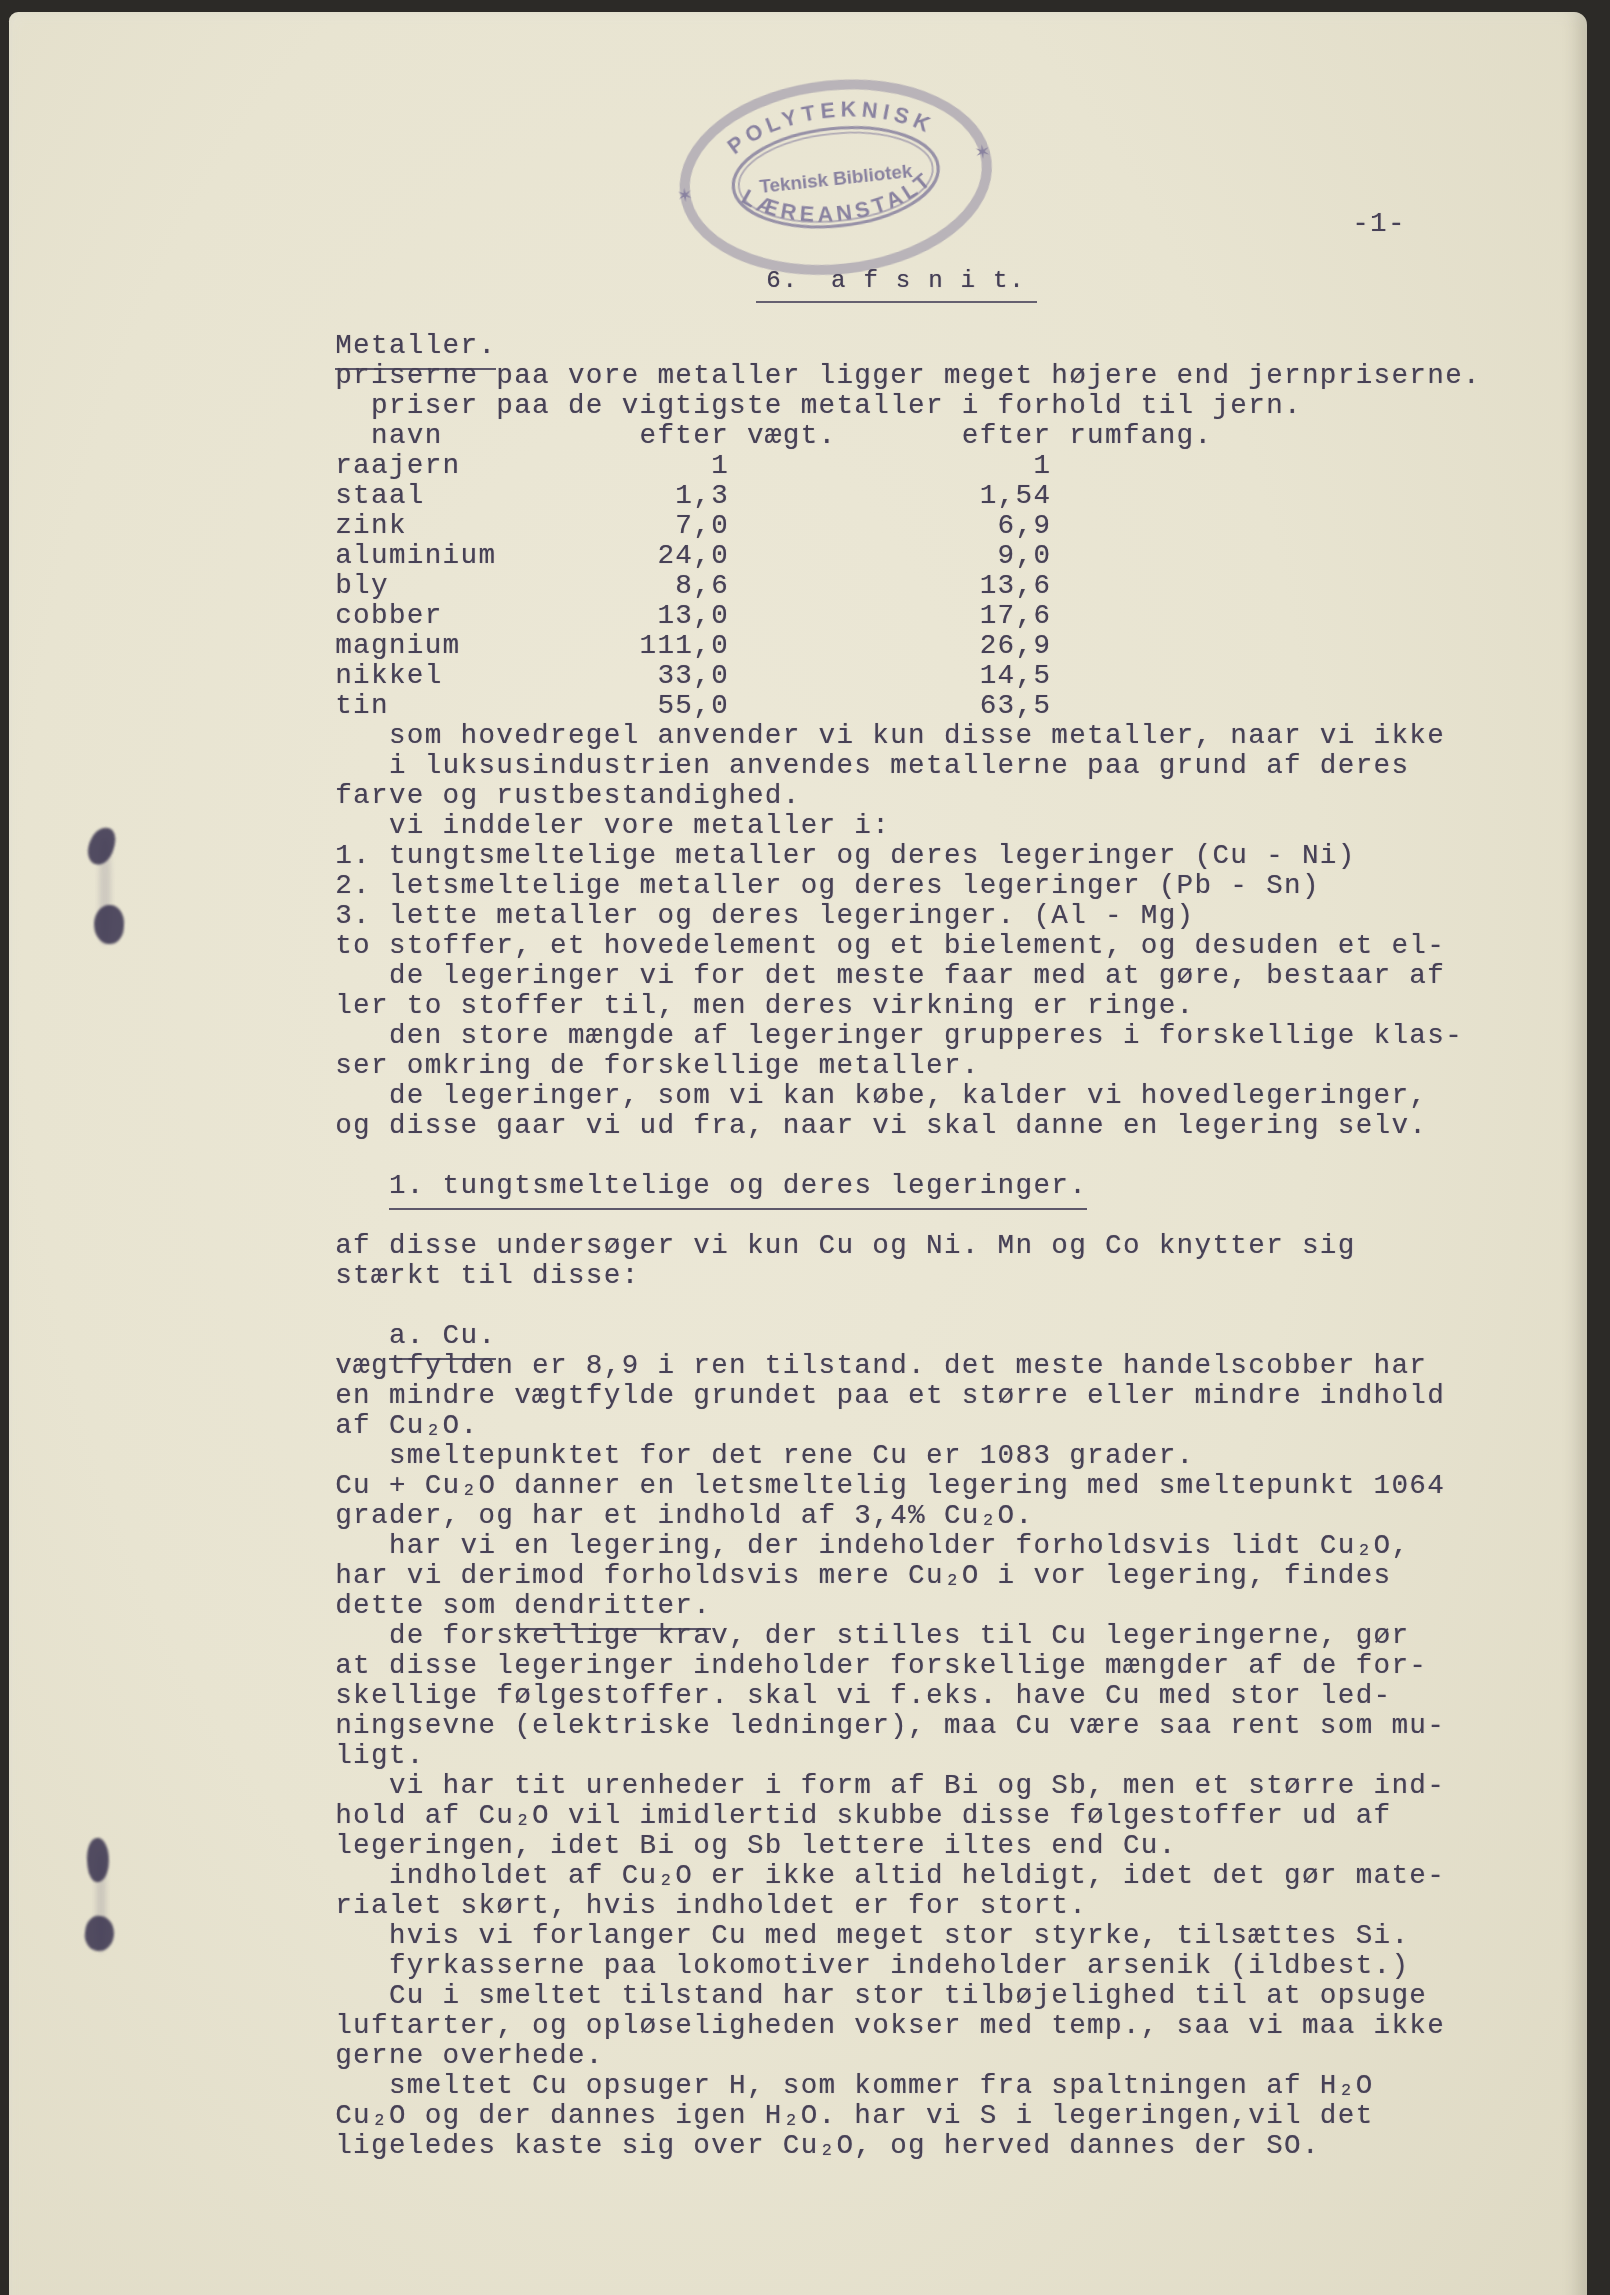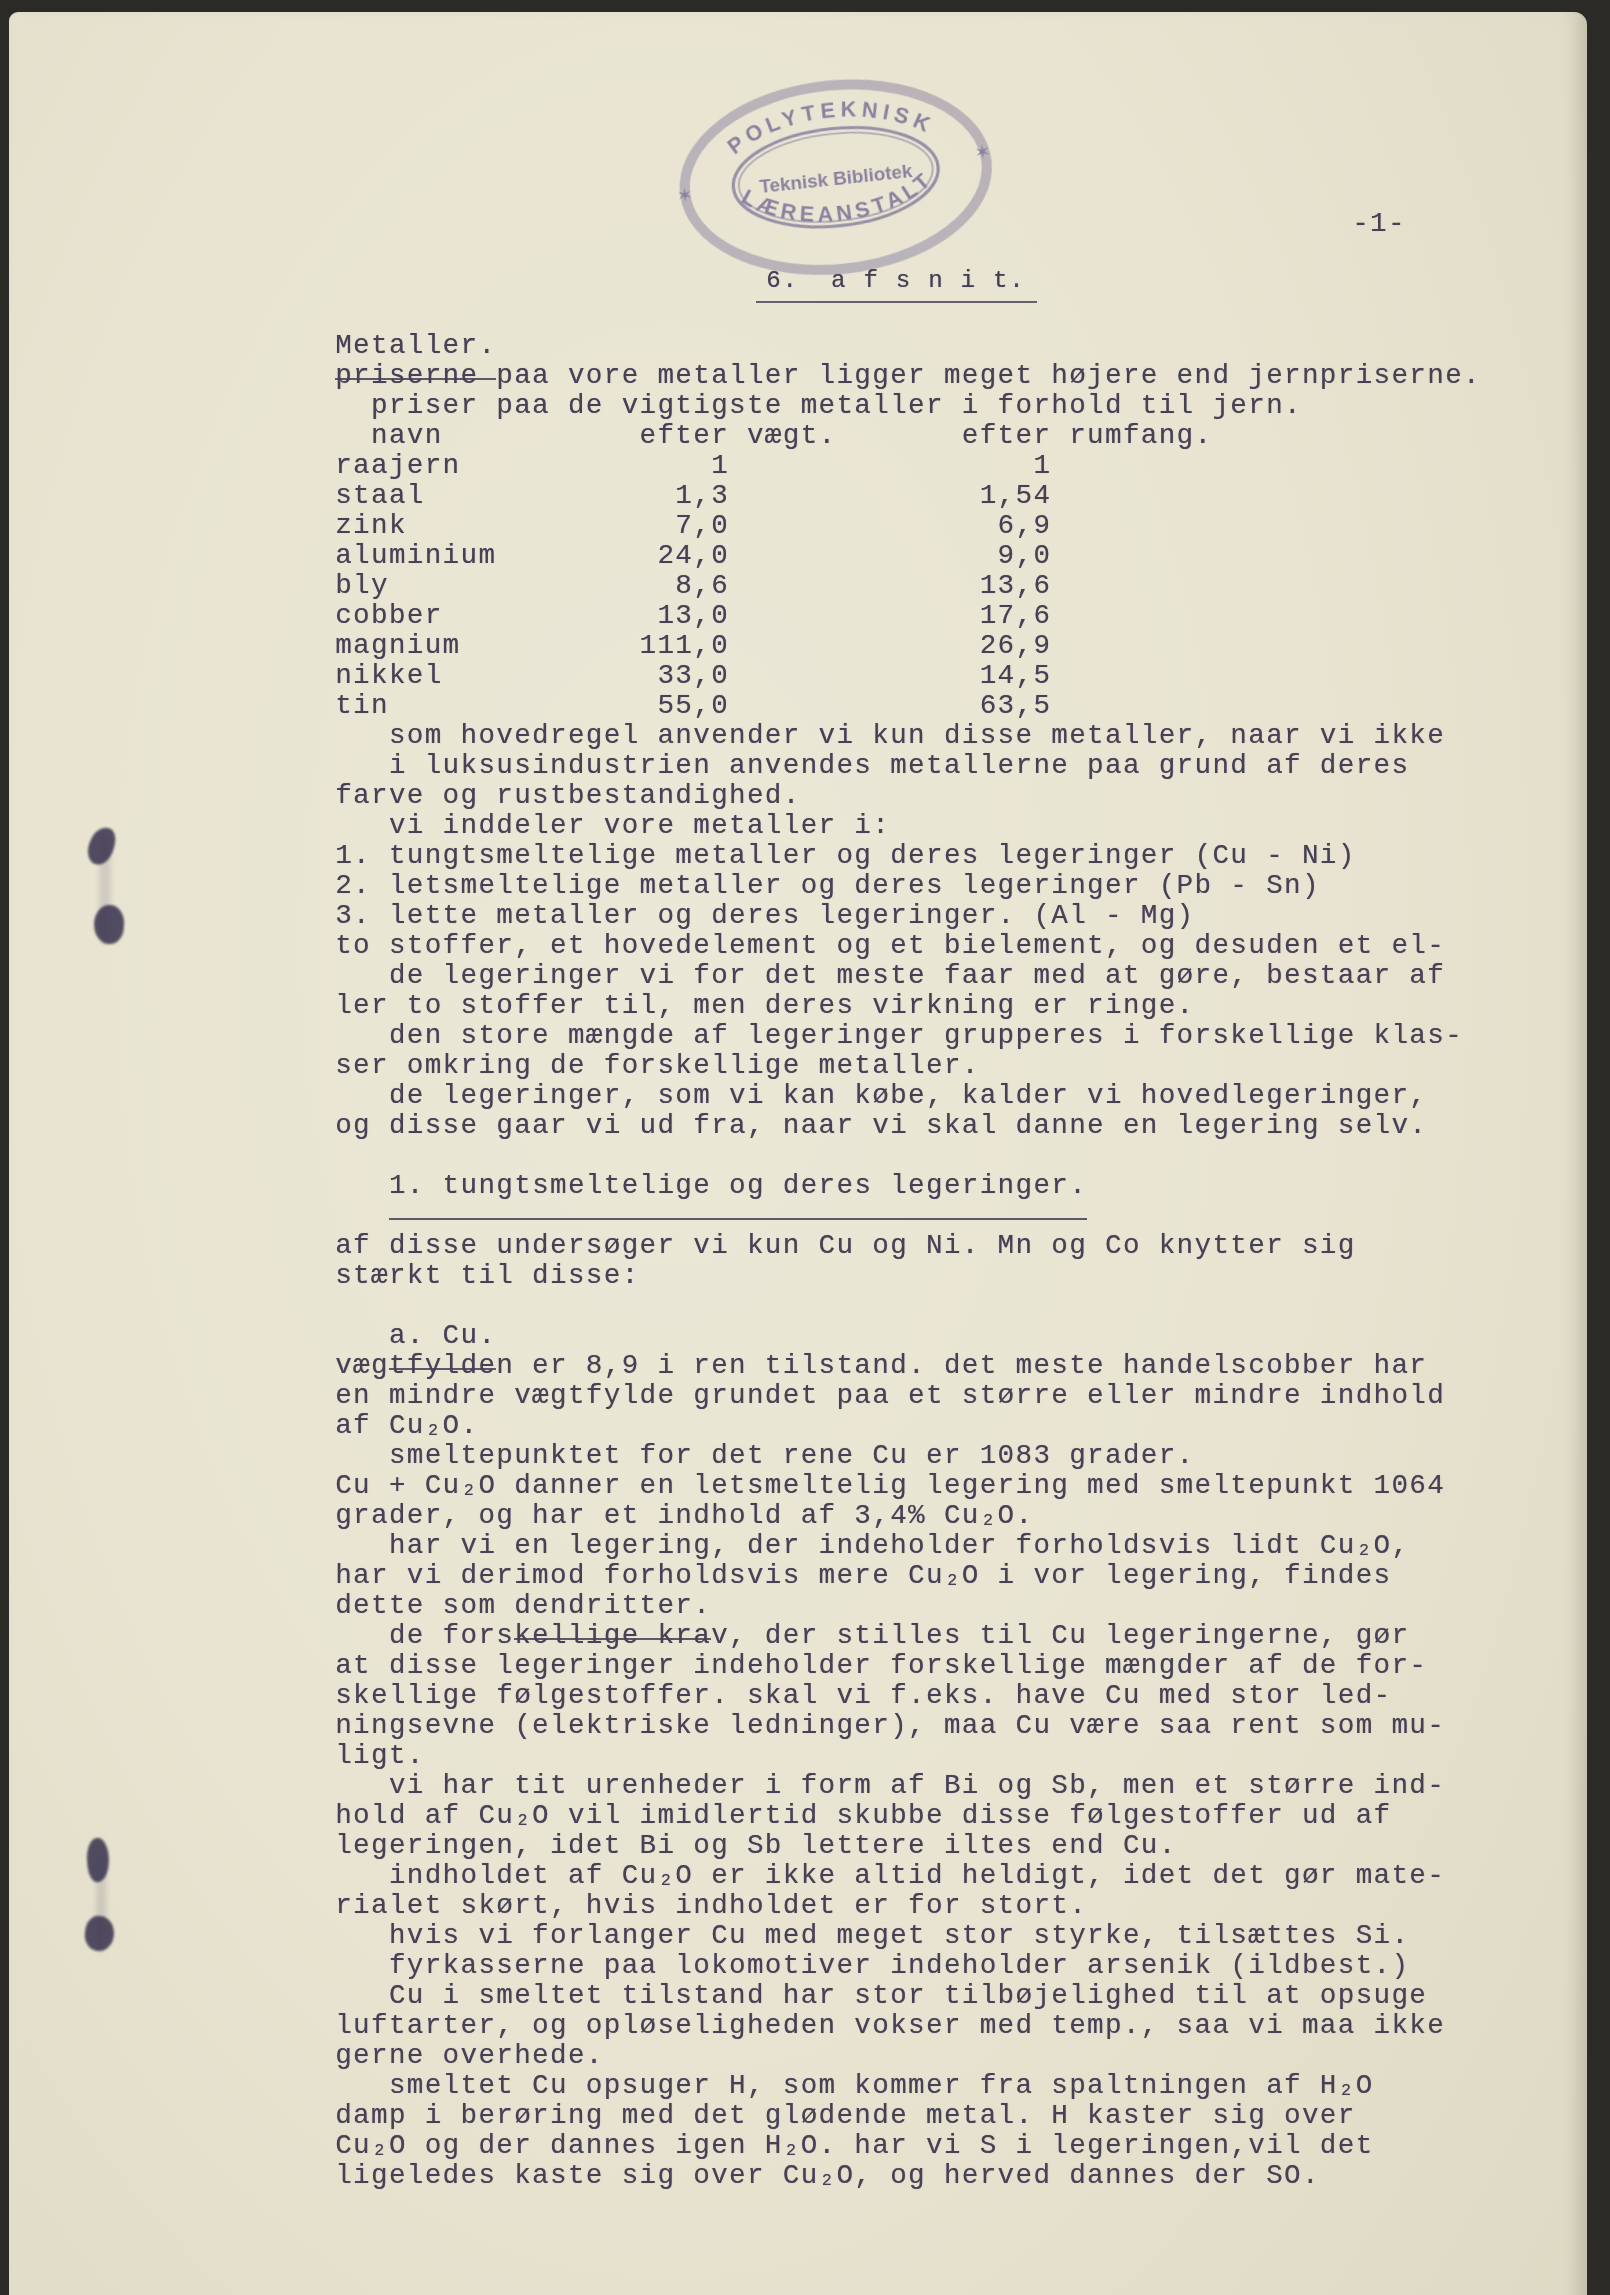--- a/index.html
+++ b/index.html
@@ -15,21 +15,21 @@
     border-radius:9.2px 13px 14.7px 20px;
     box-shadow:inset -7.3px -5.5px 17.4px rgba(70,64,50,.22), inset 3.7px 4.6px 12px rgba(255,255,248,.28);
   }
   .typewritten{
     position:absolute;left:326px;top:319px;width:1203px;
     font-size:27.5px;line-height:30px;letter-spacing:1.4px;
     color:#474156;
     text-shadow:0.2px 0.2px 0.7px rgba(62,56,82,.5);
   }
   .line{white-space:pre;height:30px;}
-  .u{border-bottom:2.3px solid rgba(68,62,87,.85);padding-bottom:17px;}
+  .u{border-bottom:2.3px solid rgba(68,62,87,.85);padding-bottom:7px;}
   .page-number{
     position:absolute;left:1343px;top:196px;
     font-size:27.5px;letter-spacing:1.4px;color:#474156;
     text-shadow:0.2px 0.2px 0.7px rgba(62,56,82,.5);white-space:pre;
   }
   .section-title{
     position:absolute;left:757px;top:255px;
     font-size:24px;letter-spacing:1.8px;color:#443e55;
     text-shadow:0.3px 0.3px 0.8px rgba(62,56,82,.55);white-space:pre;
     border-bottom:2.8px solid rgba(68,62,87,.8);padding:0 12px 7.3px 10px;margin-left:-10px;
@@ -133,21 +133,20 @@
         <div class="line">hold af Cu₂O vil imidlertid skubbe disse følgestoffer ud af</div>
         <div class="line">legeringen, idet Bi og Sb lettere iltes end Cu.</div>
         <div class="line">   indholdet af Cu₂O er ikke altid heldigt, idet det gør mate-</div>
         <div class="line">rialet skørt, hvis indholdet er for stort.</div>
         <div class="line">   hvis vi forlanger Cu med meget stor styrke, tilsættes Si.</div>
         <div class="line">   fyrkasserne paa lokomotiver indeholder arsenik (ildbest.)</div>
         <div class="line">   Cu i smeltet tilstand har stor tilbøjelighed til at opsuge</div>
         <div class="line">luftarter, og opløseligheden vokser med temp., saa vi maa ikke</div>
         <div class="line">gerne overhede.</div>
         <div class="line">   smeltet Cu opsuger H, som kommer fra spaltningen af H₂O</div>
-        <div class="line">damp i berøring med det glødende metal. H kaster sig over</div>
         <div class="line">Cu₂O og der dannes igen H₂O. har vi S i legeringen,vil det</div>
         <div class="line">ligeledes kaste sig over Cu₂O, og herved dannes der SO.</div>
       </div>
 
     <div class="smudge s1"></div>
     <div class="smudge s2"></div>
     <div class="blot b1"></div>
     <div class="blot b2"></div>
     <div class="blot b3"></div>
     <div class="blot b4"></div>

